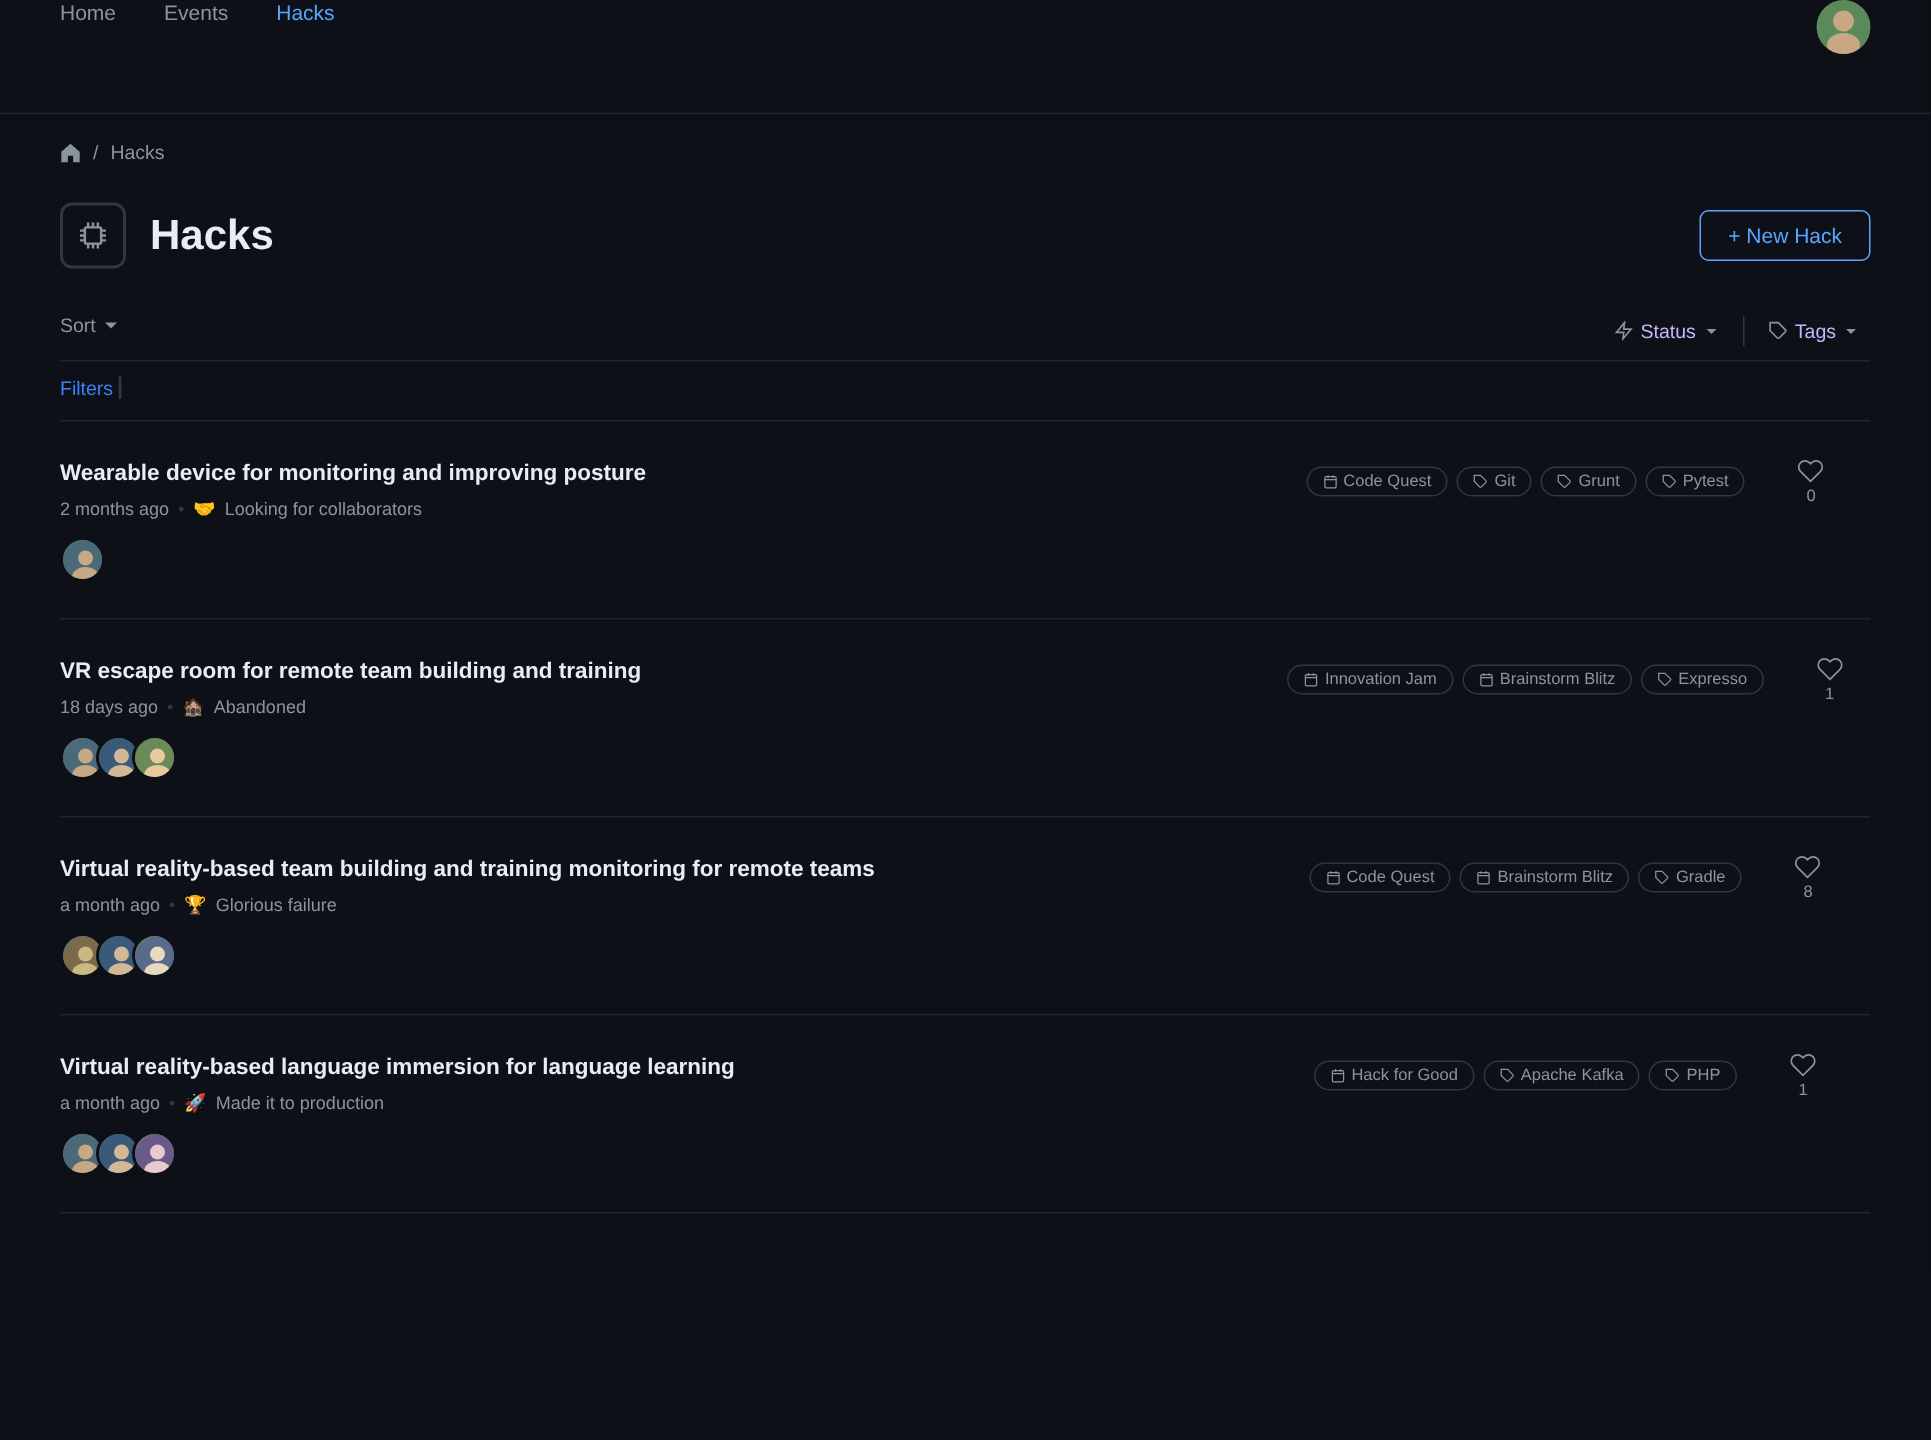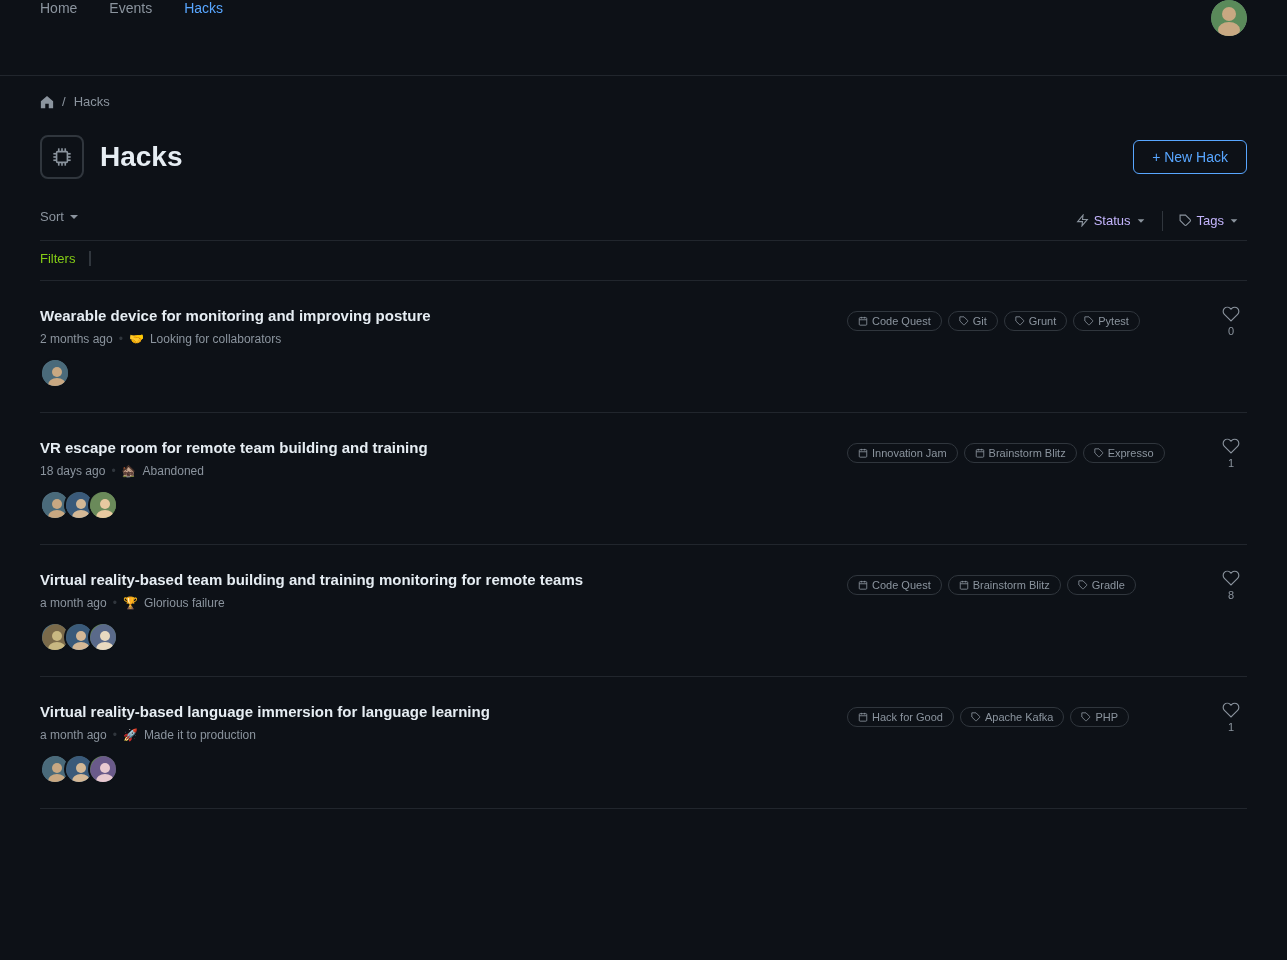--- a/index.html
+++ b/index.html
@@ -140,22 +140,22 @@
       gap: 5px;
       padding: 4px 8px;
     }
     .filter-divider {
       width: 1px;
       height: 20px;
       background: #30363d;
     }
     .filters-label {
       font-size: 13px;
-      color: #84cc16;
-      padding-right: 14px;
+      color: #3b82f6;
+      padding-right: 4px;
       border-right: 2px solid #30363d;
     }
 
     
     .hack-list {
       padding: 0 40px;
     }
     .hack-item {
       display: flex;
       align-items: flex-start;
@@ -201,21 +201,21 @@
     .av1 { background: linear-gradient(135deg, #5a7a8a 0%, #3a5a6a 100%); }
     .av2 { background: linear-gradient(135deg, #4a6a7a 0%, #2a4a5a 100%); }
     .av3 { background: linear-gradient(135deg, #6a8a5a 0%, #4a6a3a 100%); }
 
     
     .hack-right {
       display: flex;
       align-items: center;
       gap: 28px;
       min-width: 400px;
-      justify-content: space-between;
+      justify-content: center;
     }
     .hack-tags {
       display: flex;
       flex-wrap: wrap;
       gap: 6px;
       max-width: 320px;
       justify-content: flex-end;
     }
     .tag-badge {
       display: flex;

